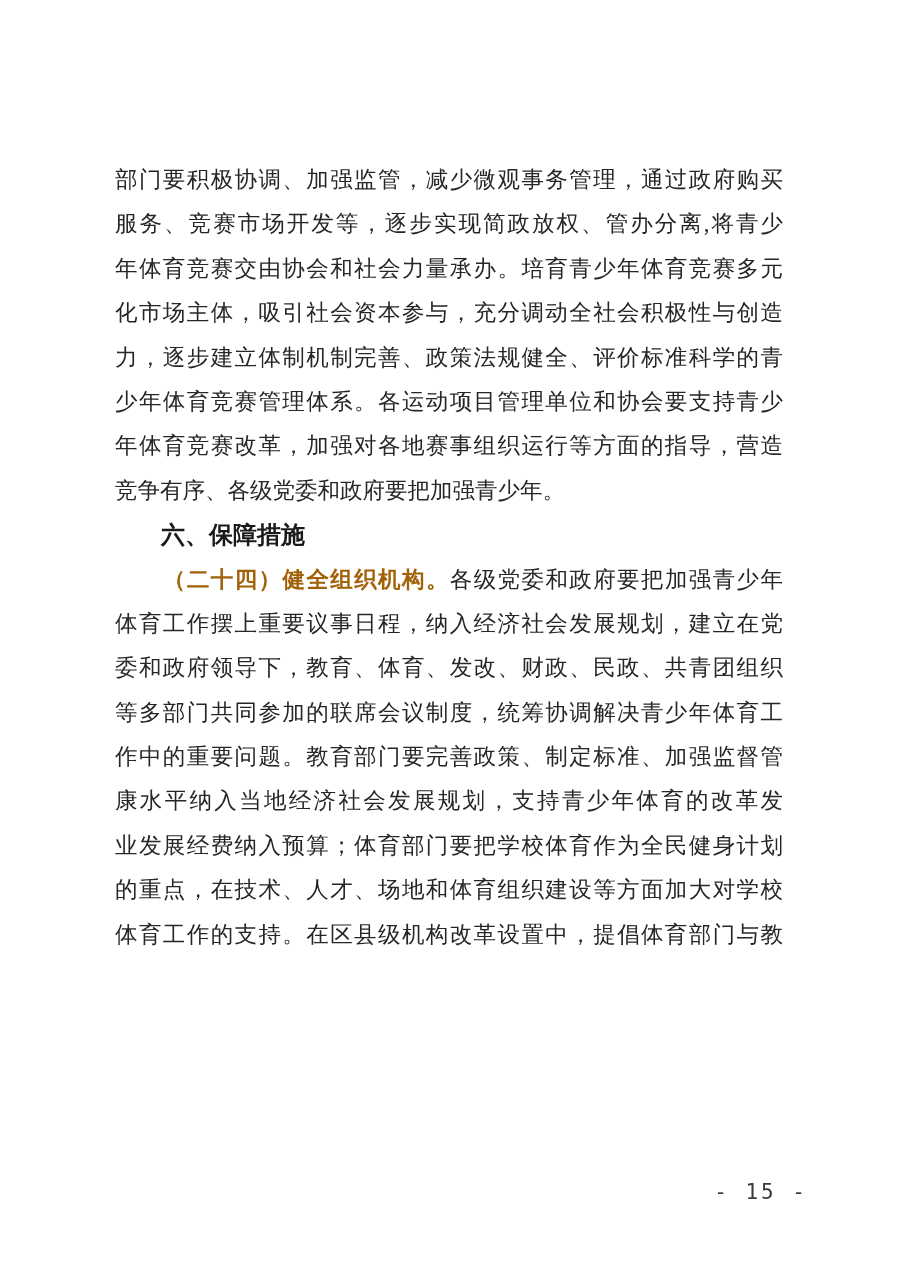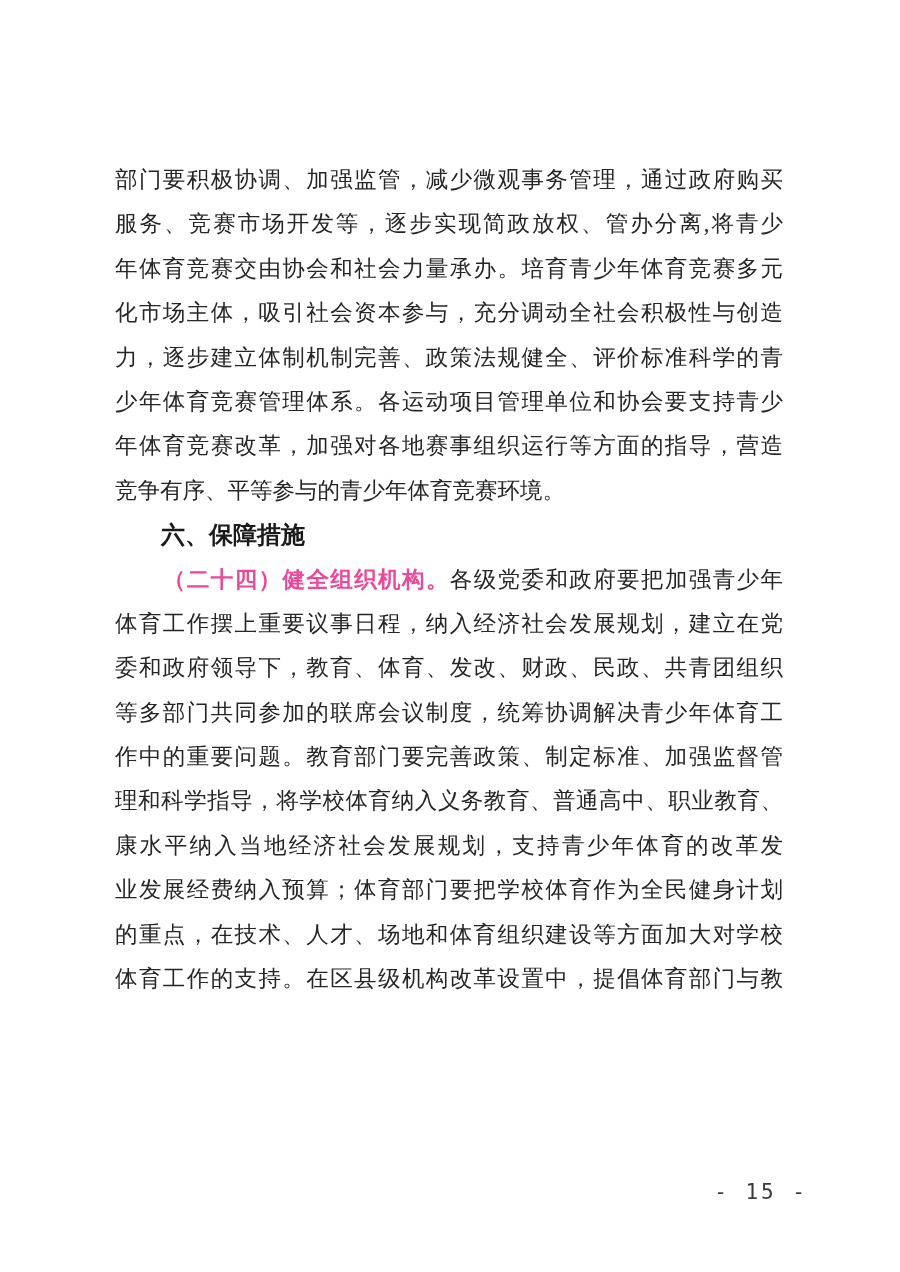--- a/index.html
+++ b/index.html
@@ -45,21 +45,21 @@
     font-family: "Liberation Sans", "DejaVu Sans", sans-serif;
     font-weight: 700;
     font-size: 24px;
     color: #1a1a1a;
   }
   .line.first-indent {
     text-indent: 48px;
   }
   .lead {
     font-weight: 700;
-    color: #ec4899;
+    color: #a16207;
   }
   .page-number {
     position: absolute;
     top: 1180px;
     right: 123px;
     font-family: "DejaVu Sans Mono", "Liberation Mono", monospace;
     font-size: 21px;
     letter-spacing: 3px;
     color: #3a3a3a;
     white-space: pre;
@@ -71,32 +71,31 @@
 <div class="page">
   <div class="text-block">
     <div id="para1">
         <div class="line">部门要积极协调、加强监管，减少微观事务管理，通过政府购买</div>
         <div class="line">服务、竞赛市场开发等，逐步实现简政放权、管办分离,将青少</div>
         <div class="line">年体育竞赛交由协会和社会力量承办。培育青少年体育竞赛多元</div>
         <div class="line">化市场主体，吸引社会资本参与，充分调动全社会积极性与创造</div>
         <div class="line">力，逐步建立体制机制完善、政策法规健全、评价标准科学的青</div>
         <div class="line">少年体育竞赛管理体系。各运动项目管理单位和协会要支持青少</div>
         <div class="line">年体育竞赛改革，加强对各地赛事组织运行等方面的指导，营造</div>
-        <div class="line no-stretch">竞争有序、平等参与的青少年体育竞赛环境。</div>
+        <div class="line no-stretch">竞争有序、各级党委和政府要把加强青少年。</div>
       </div>
     <div class="line heading">六、保障措施</div>
     <div class="line first-indent">
       <span class="lead">（二十四）健全组织机构。</span><span>各级党委和政府要把加强青少年</span>
     </div>
     <div id="para2">
         <div class="line">体育工作摆上重要议事日程，纳入经济社会发展规划，建立在党</div>
         <div class="line">委和政府领导下，教育、体育、发改、财政、民政、共青团组织</div>
         <div class="line">等多部门共同参加的联席会议制度，统筹协调解决青少年体育工</div>
         <div class="line">作中的重要问题。教育部门要完善政策、制定标准、加强监督管</div>
-        <div class="line">理和科学指导，将学校体育纳入义务教育、普通高中、职业教育、</div>
         <div class="line">康水平纳入当地经济社会发展规划，支持青少年体育的改革发</div>
         <div class="line">业发展经费纳入预算；体育部门要把学校体育作为全民健身计划</div>
         <div class="line">的重点，在技术、人才、场地和体育组织建设等方面加大对学校</div>
         <div class="line">体育工作的支持。在区县级机构改革设置中，提倡体育部门与教</div>
       </div>
   </div>
   <div class="page-number">- 15 -</div>
 </div>
 
 </body></html>

